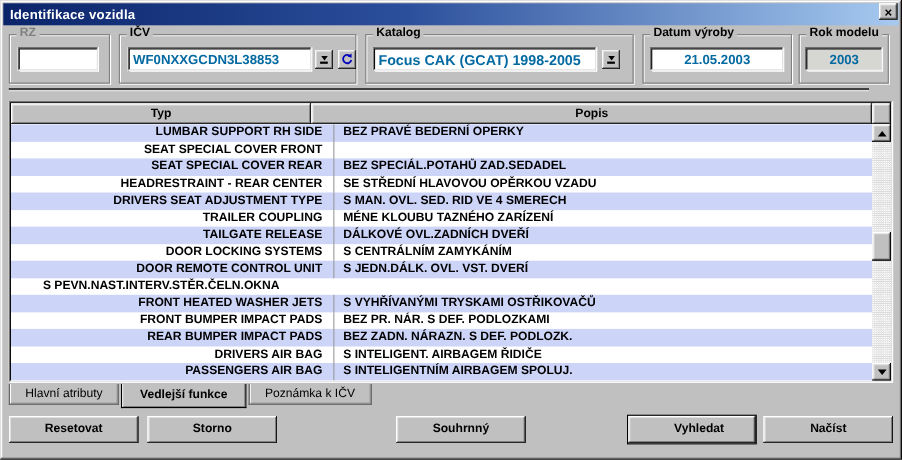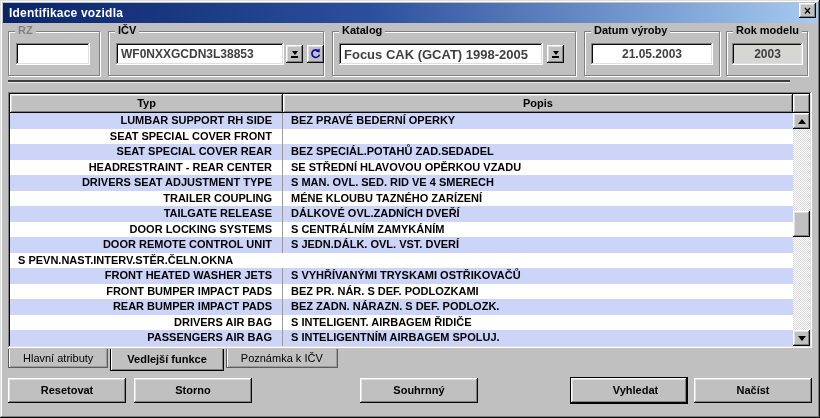--- a/index.html
+++ b/index.html
@@ -27,21 +27,21 @@
     border:1px solid #808080; box-shadow: inset 1px 1px 0 #ffffff, 1px 1px 0 #ffffff;
   }
   .gb-label { position:absolute; top:-8px; left:6px; background:#c0c0c0; padding:0 3px; font-size:11px; }
   .gb-label.disabled { color:#808080; }
   .sunken {
     background:#fff; border:none;
     box-shadow: inset -1px -1px #ffffff, inset 1px 1px #808080, inset -2px -2px #dfdfdf, inset 2px 2px #0a0a0a;
   }
   input.field {
     position:absolute; font-family:"Liberation Sans",sans-serif; font-size:12px; font-weight:bold;
-    padding:0 5px; outline:none; color:#404040;
+    padding:0 5px; outline:none; color:#0369a1;
   }
   input.center { text-align:center; }
   .mini-btn {
     position:absolute; width:17px; height:18px; background:#c0c0c0; cursor:pointer;
     box-shadow: inset -1px -1px #0a0a0a, inset 1px 1px #fff, inset -2px -2px #808080, inset 2px 2px #dfdfdf;
     display:flex; flex-direction:column; align-items:center; justify-content:center;
   }
   .dd-tri { width:0; height:0; border-left:3px solid transparent; border-right:3px solid transparent; border-top:4px solid #000; margin-bottom:1px; }
   .dd-bar { width:7px; height:2px; background:#000; }
   
@@ -53,21 +53,21 @@
   }
   .lv-header { display:flex; height:19px; }
   .lv-hcell {
     background:#c0c0c0; text-align:center; line-height:18px; font-size:11px; cursor:pointer;
     box-shadow: inset -1px -1px #0a0a0a, inset 1px 1px #fff, inset -2px -2px #808080, inset 2px 2px #dfdfdf;
   }
   .lv-hcell.c1 { width:273px; }
   .lv-hcell.c2 { flex:1; }
   .lv-hcell.filler { width:17px; cursor:default; }
   .lv-body { position:absolute; left:2px; top:21px; right:19px; bottom:2px; overflow:hidden; background:#fff; }
-  .lv-row { display:flex; height:15.5px; line-height:15.5px; font-size:11px; white-space:nowrap; cursor:default; }
+  .lv-row { display:flex; height:15.5px; line-height:15.5px; font-size:11px; white-space:nowrap; cursor:default;padding-left:21px; }
   .lv-row.alt { background:#ccd4f8; }
   .lv-cell.typ { width:273px; text-align:right; padding-right:10px; border-right:1px solid #9a9a9a; overflow:hidden; }
   .lv-cell.popis { flex:1; text-align:left; padding-left:8px; overflow:hidden; }
   
   .lv-scroll { position:absolute; top:21px; right:2px; bottom:2px; width:17px; }
   .sb-btn {
     position:absolute; left:0; width:17px; height:16px; background:#c0c0c0; cursor:pointer;
     box-shadow: inset -1px -1px #0a0a0a, inset 1px 1px #fff, inset -2px -2px #808080, inset 2px 2px #dfdfdf;
     display:flex; align-items:center; justify-content:center;
   }

